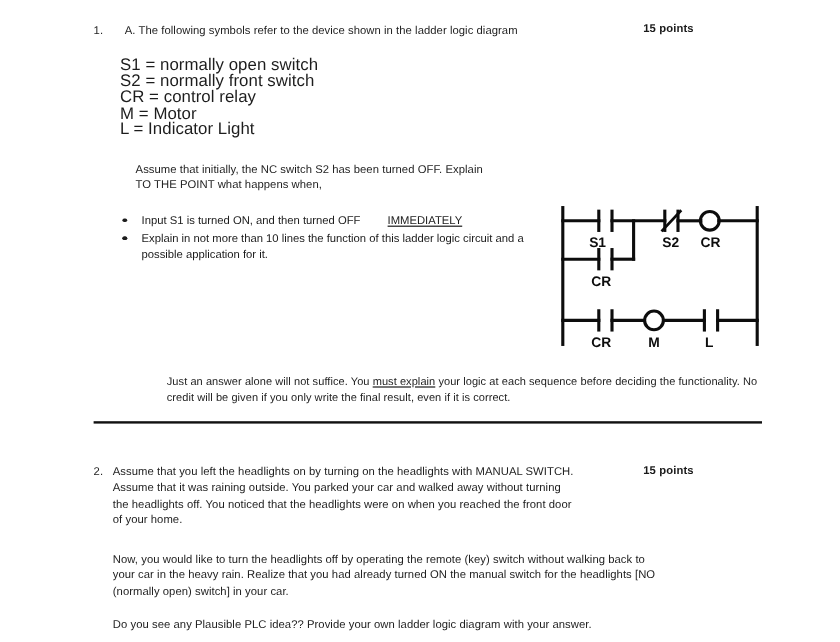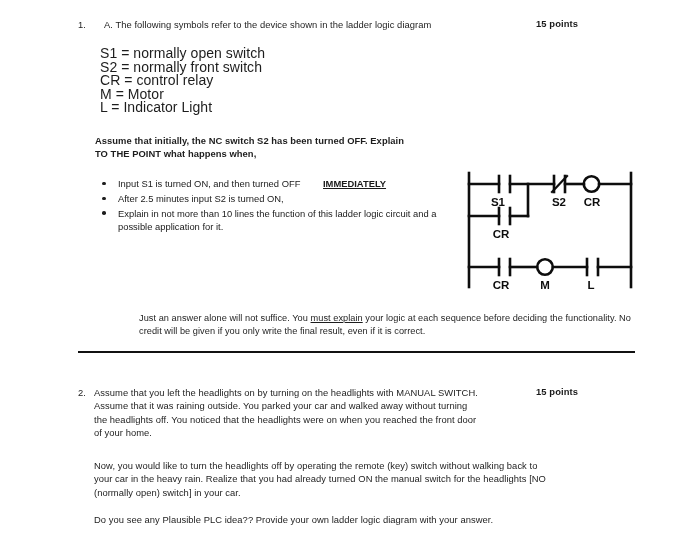--- a/index.html
+++ b/index.html
@@ -22,21 +22,21 @@
     height: 535px;
   }
 
   
   .txt {
     font-size: 9.4px;
     line-height: 13.2px;
     color: #1d1d1d;
     letter-spacing: 0.05px;
   }
-  .bold { font-weight: bold; padding-left: 20px; }
+  .bold { font-weight: normal; padding-left: 20px; }
   .ul { text-decoration: underline; }
 
   
   #q1-header {
     position: absolute;
     left: 78px;
     top: 18px;
     width: 560px;
     display: flex;
     align-items: flex-start;
@@ -67,24 +67,23 @@
   }
   #legend div {
     font-size: 14px;
     line-height: 13.6px;
     white-space: pre;
   }
 
   
   #assume {
     position: absolute;
-    left: 95px;
+    left: 113px;
     top: 134px;
     width: 380px;
-    font-weight: bold;
   }
   #assume div {
     font-size: 9.4px;
     line-height: 13.4px;
   }
 
   
   #bullets {
     position: absolute;
     left: 99px;
@@ -212,21 +211,20 @@
     <div class="txt">TO THE POINT what happens when,</div>
   </div>
 
   <ul id="bullets">
     <li>
       <span class="dot"></span>
       <span>Input S1  is turned ON, and then turned OFF </span><span class="bold ul">IMMEDIATELY</span>
     </li>
     <li>
       <span class="dot"></span>
-      <span>After 2.5 minutes input S2 is turned ON,</span>
     </li>
     <li>
       <span class="dot"></span>
       <span>Explain in not more than 10 lines the function of this ladder logic circuit and a possible application for it.</span>
     </li>
   </ul>
 
   <div id="ladder">
     <svg width="170" height="120" viewBox="0 0 170 120" xmlns="http://www.w3.org/2000/svg">
       <g stroke="#0d0d0d" stroke-width="2.6" stroke-linecap="square" fill="none">

